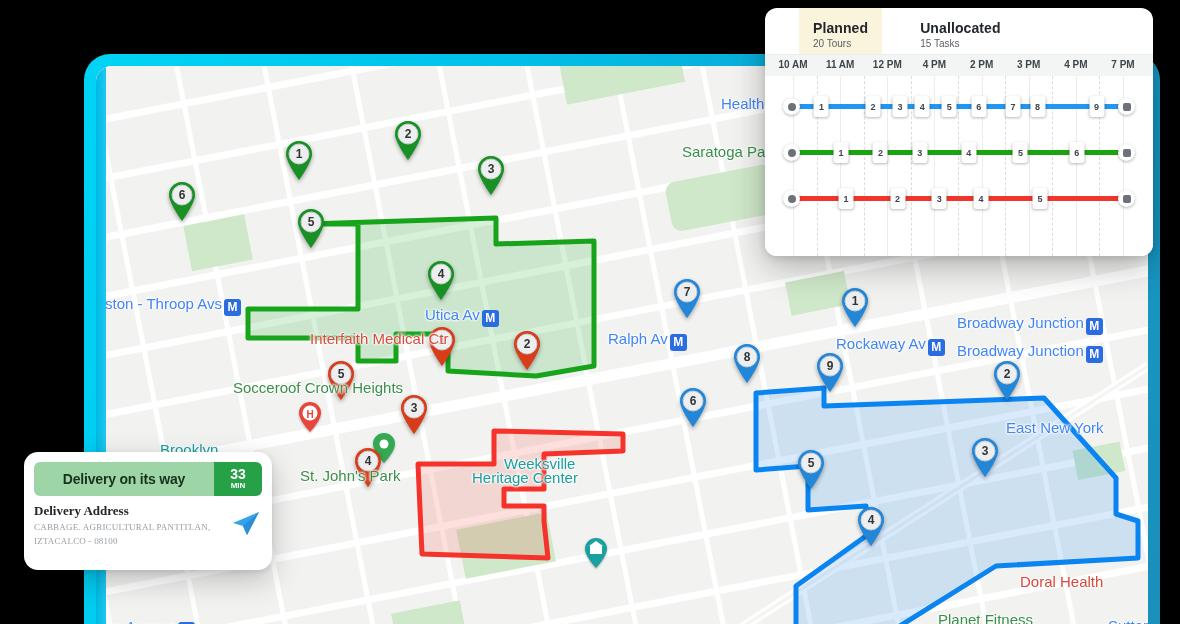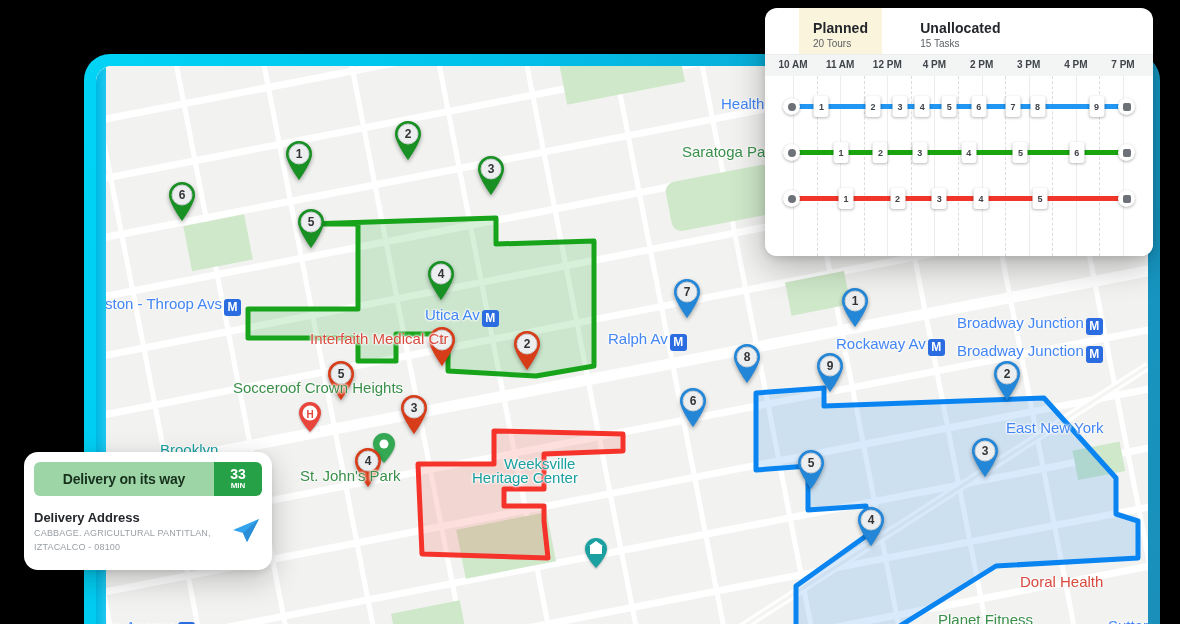--- a/index.html
+++ b/index.html
@@ -96,21 +96,21 @@
     box-shadow:0 10px 30px rgba(0,0,0,.22), 0 2px 6px rgba(0,0,0,.1);
     padding:10px; z-index:40;
   }
   #dstatus { display:flex; height:34px; border-radius:6px; overflow:hidden; }
   #dstatus .lbl { flex:1; background:#9dd5a7; color:#17311c; font-size:14px; font-weight:700;
                   display:flex; align-items:center; justify-content:center; letter-spacing:-.2px;}
   #dstatus .eta { width:48px; background:#26a148; color:#fff; display:flex;
                   flex-direction:column; align-items:center; justify-content:center; }
   #dstatus .eta .n { font-size:14px; font-weight:700; line-height:14px; }
   #dstatus .eta .u { font-size:8px; font-weight:700; line-height:10px; }
-  #daddr { margin-top:14px; position:relative; padding-right:40px; }
+  #daddr { margin-top:7px; position:relative; padding-right:40px;font-family:Liberation Serif, serif; }
   #daddr .h { font-size:13px; font-weight:700; color:#23272c; }
   #daddr .a { font-size:9px; color:#9aa0a6; line-height:12px; margin-top:2px;
               letter-spacing:.2px; }
   #darrow { position:absolute; right:2px; top:6px; }
 
   .fade-left { position:absolute; left:0; top:0; bottom:0; width:10px;
                background:linear-gradient(90deg,#00b9e4,#1fc8ef); }
 </style>
 </head>
 <body>

